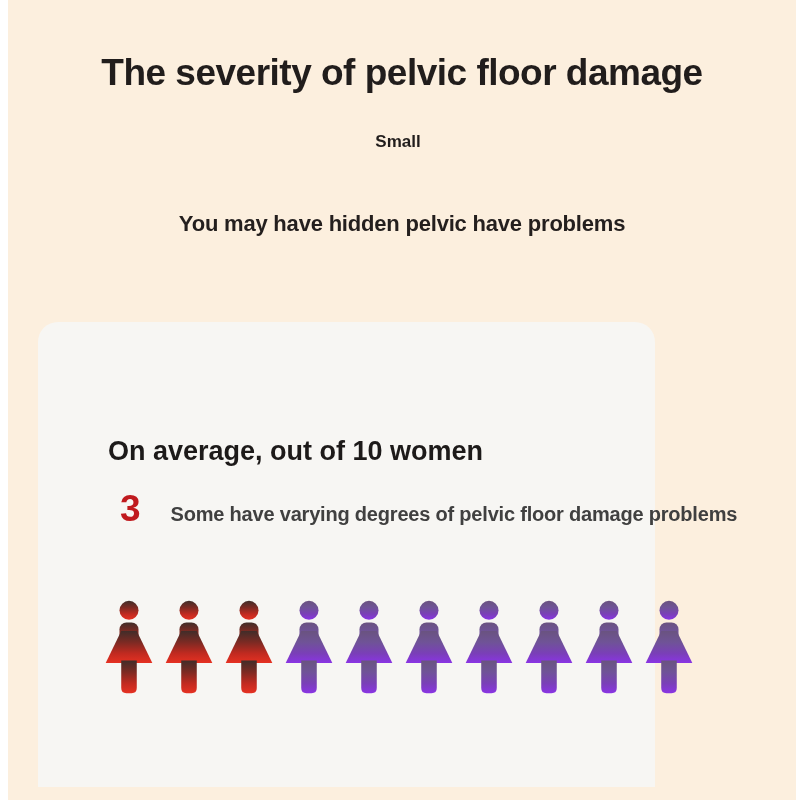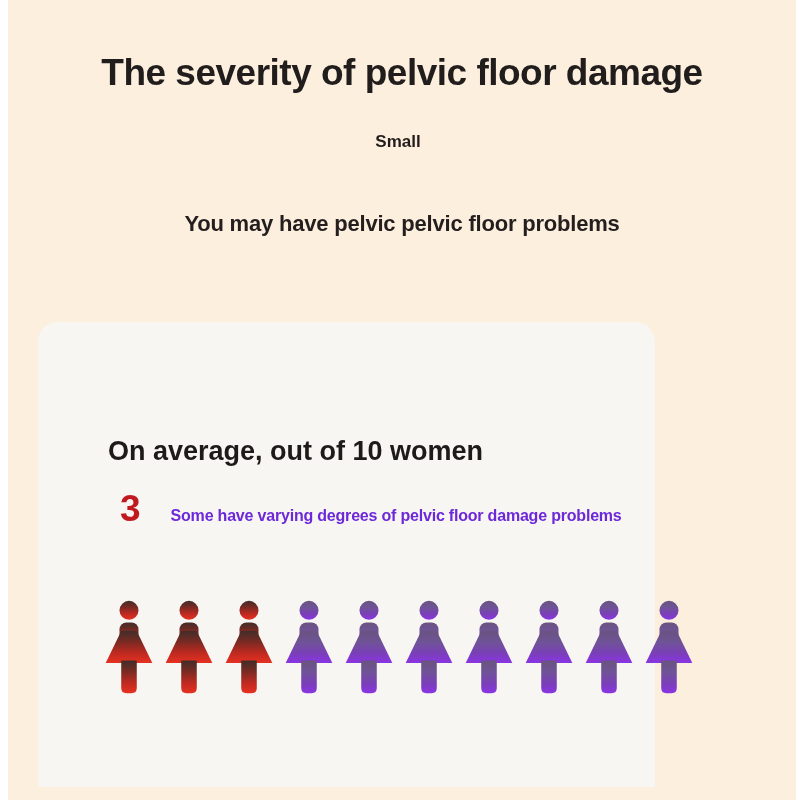--- a/index.html
+++ b/index.html
@@ -40,41 +40,41 @@
     font-size:27px;font-weight:700;color:#1d1a19;white-space:nowrap;
   }
   .stat-row{
     position:absolute;left:82px;top:168px;
     display:flex;align-items:baseline;gap:30px;
   }
   .stat-number{
     font-size:37px;font-weight:700;line-height:1;
   }
   .stat-desc{
-    font-size:16px;font-weight:700;color:#6d28d9;white-space:nowrap;
+    font-size:20px;font-weight:700;color:#404040;white-space:nowrap;
     letter-spacing:-0.2px;
   }
   .women-row{
     position:absolute;left:65px;top:278px;
     display:flex;gap:8px;
   }
   .women-row svg{display:block;}
   .svg-defs{position:absolute;width:0;height:0;}
 </style>
 </head>
 <body style="background: rgb(255, 255, 255);">
 
 <div class="panel" style="background: rgb(252, 239, 222);">
 
   <div class="page-title">The severity of pelvic floor damage</div>
 
   <div class="subtitle-small">Small</div>
 
 
-  <div class="warning-line-2">You may have pelvic pelvic floor problems</div>
+  <div class="warning-line-2">You may have hidden pelvic have problems</div>
 
   <div class="stats-card" style="background: rgb(247, 246, 243);">
 
     <div class="card-heading">On average, out of 10 women</div>
 
     <div class="stat-row">
       <span class="stat-number" style="color: rgb(192, 26, 30);">3</span>
       <span class="stat-desc">Some have varying degrees of pelvic floor damage problems</span>
     </div>
 

